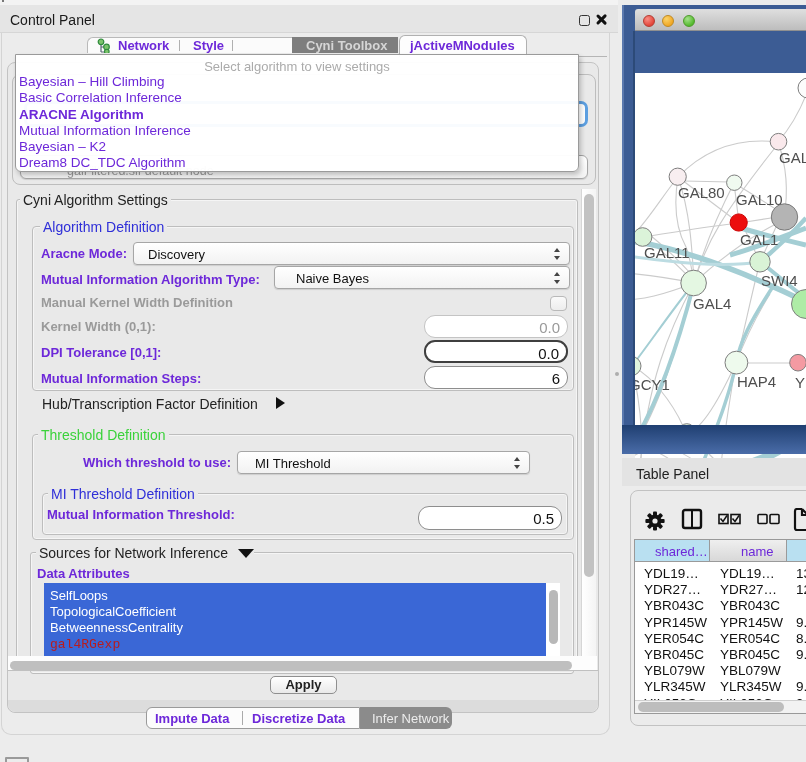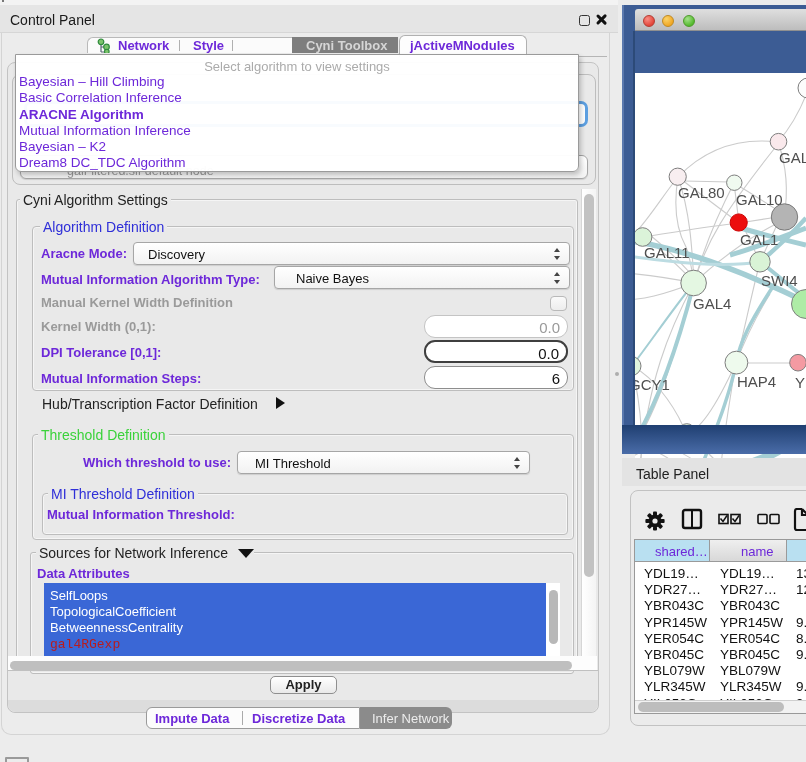--- a/index.html
+++ b/index.html
@@ -100,20 +100,21 @@
   <div class="gt" style="left:38px;top:427px;color:#3ad23a;">Threshold Definition</div>
   <div class="lbl b" style="left:83px;top:455px;">Which threshold to use:</div>
   <div class="combo" style="left:237px;top:451px;width:291px;height:21px;">
     <div class="tx" style="left:17px;">MI Threshold</div>
       <div class="arr"></div>
   </div>
 
   <div class="grp" style="left:42px;top:493px;width:524px;height:40px;"></div>
   <div class="gt" style="left:48px;top:486px;color:#2f2fd8;">MI Threshold Definition</div>
   <div class="lbl b" style="left:47px;top:507px;">Mutual Information Threshold:</div>
+  <div class="inp" style="left:418px;top:506px;width:144px;height:24px;border:1px solid #8e8e8e;line-height:24px;">0.5</div>
 
   <div class="grp" style="left:30px;top:552px;width:542px;height:120px;border-radius:3px;"></div>
   <div class="gt" style="left:36px;top:545px;color:#222;padding-right:26px;">Sources for Network Inference</div>
   <div class="abs" style="left:238px;top:549px;width:0;height:0;border-left:8px solid transparent;border-right:8px solid transparent;border-top:9px solid #111;"></div>
   <div class="lbl b" style="left:37px;top:566px;">Data Attributes</div>
 
   <div class="abs" style="left:44px;top:583px;width:516px;height:74px;background:#fff;overflow:hidden;">
     <div class="abs" style="left:0;top:0;width:502px;height:73px;background:#3a67d6;"></div>
     <div class="lbl" style="left:6px;top:5px;color:#fff;">SelfLoops</div>
     <div class="lbl" style="left:6px;top:21px;color:#fff;">TopologicalCoefficient</div>

